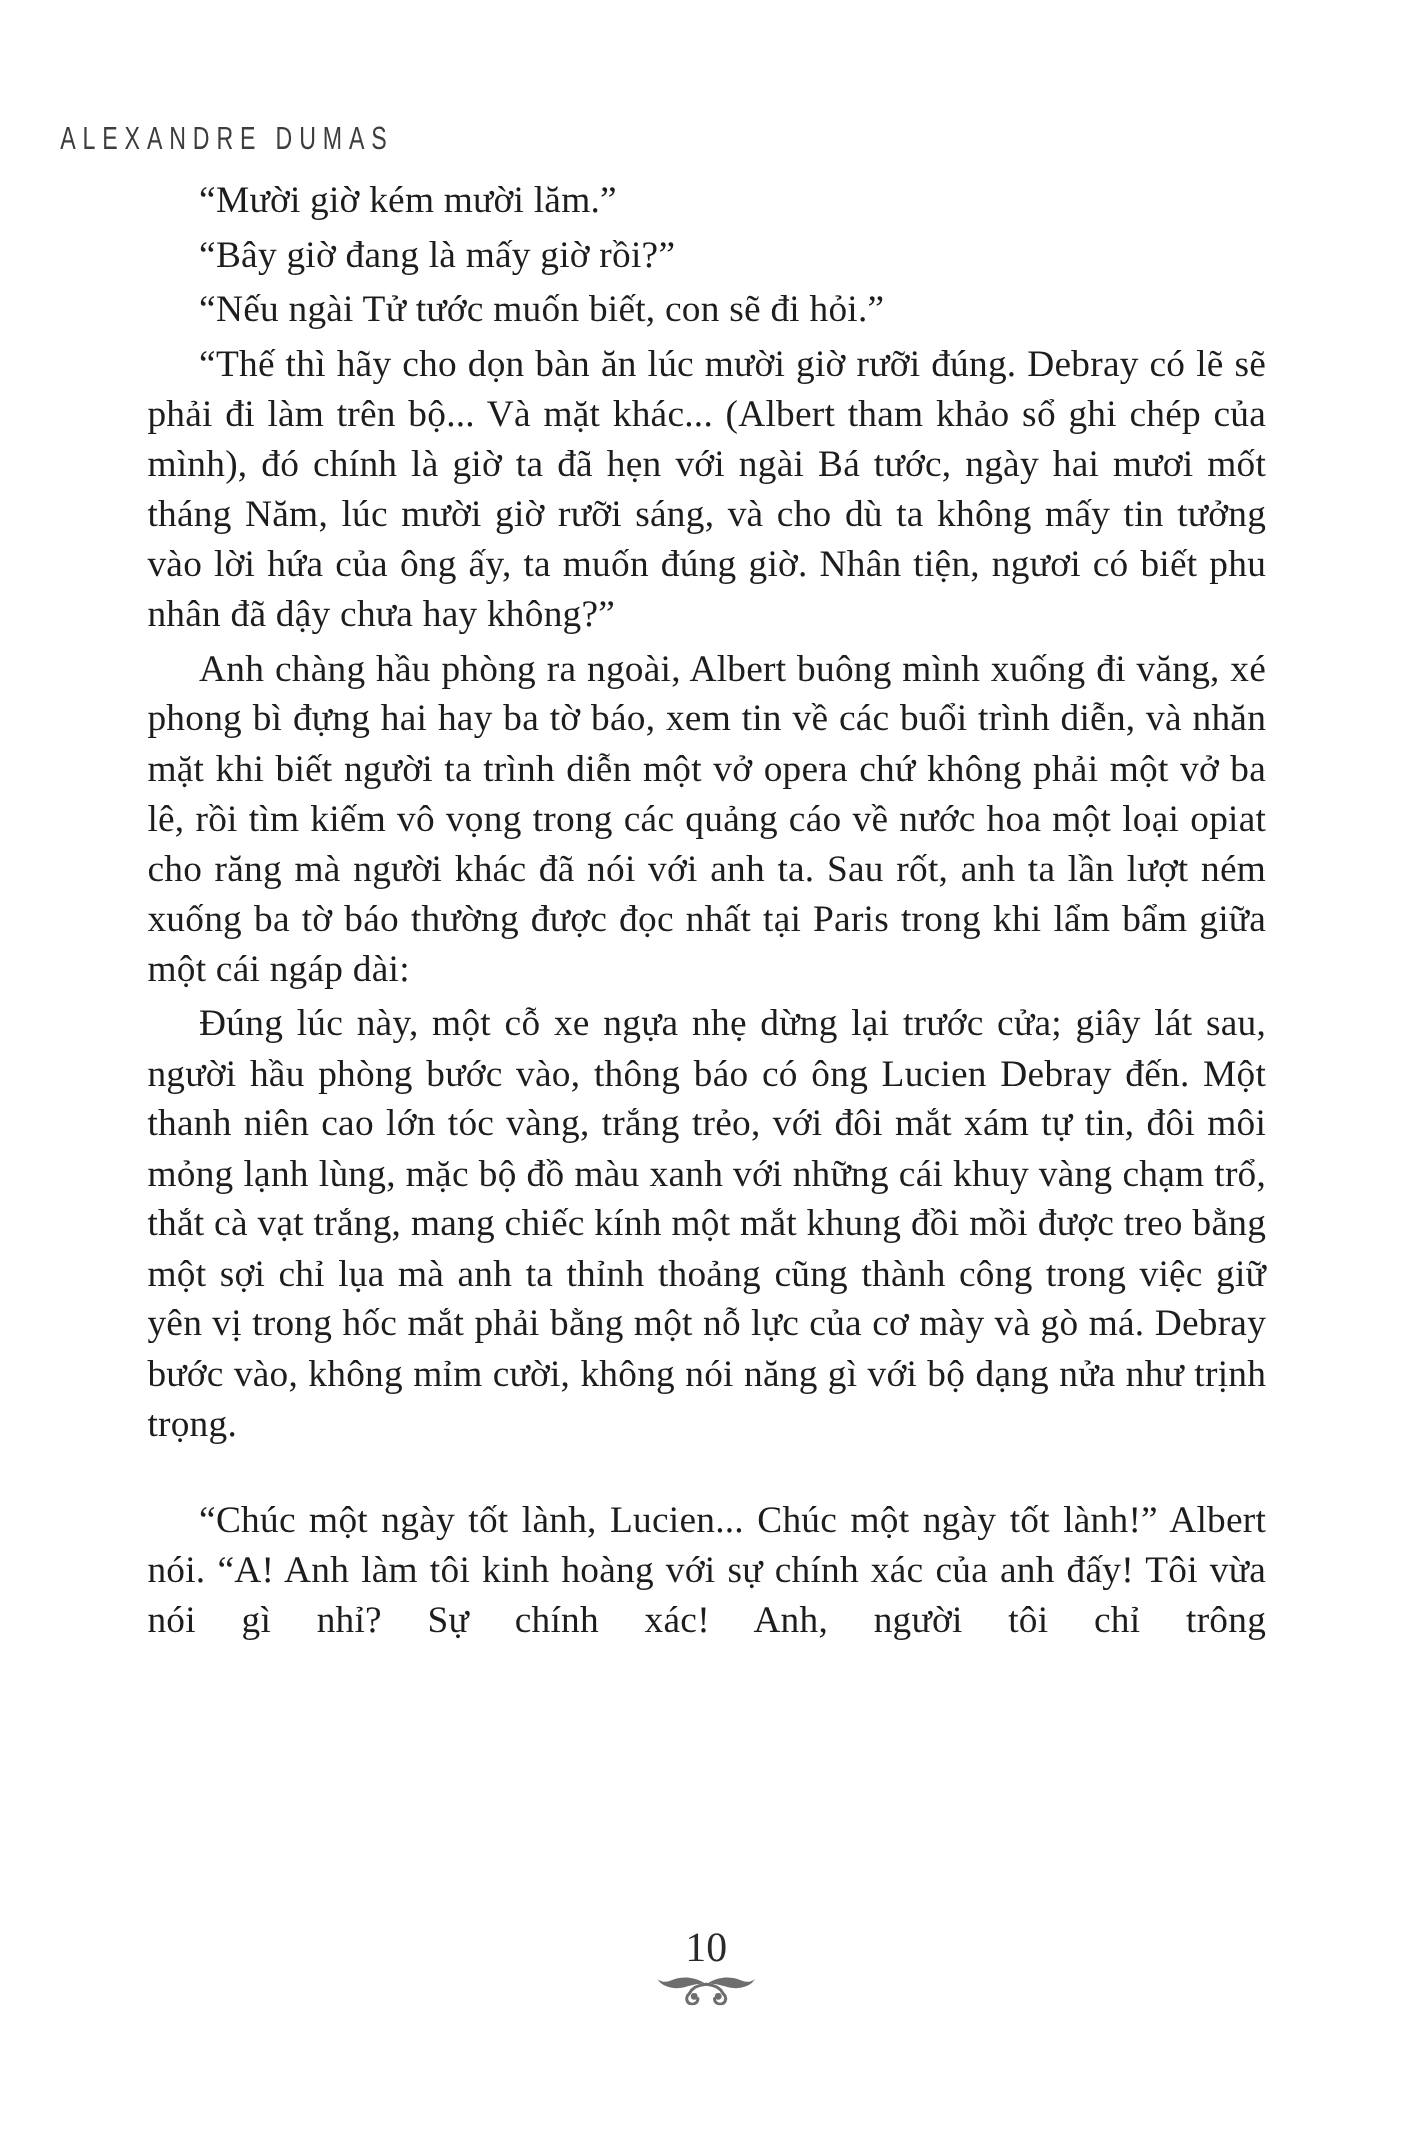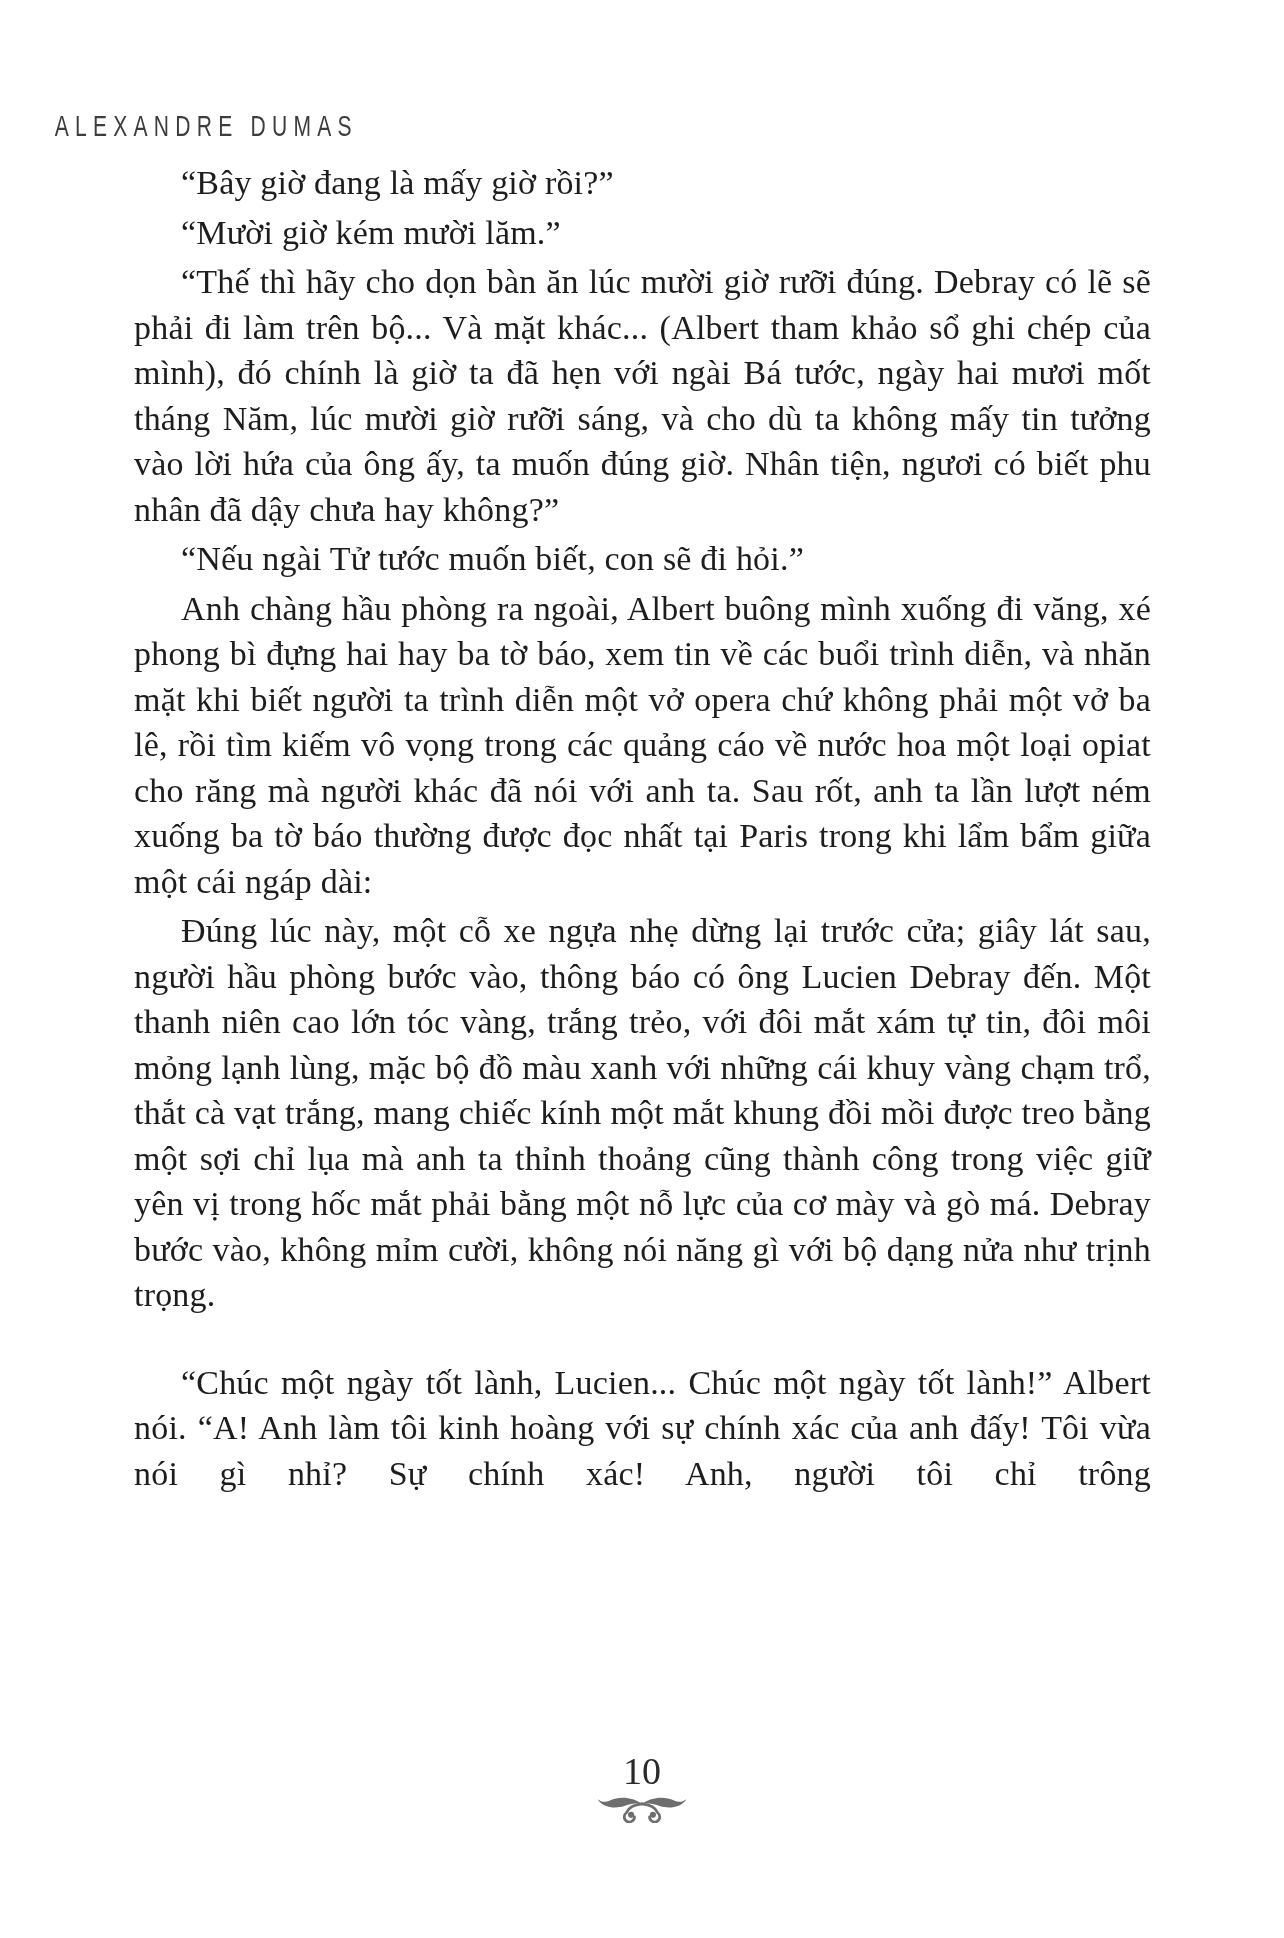--- a/index.html
+++ b/index.html
@@ -66,24 +66,24 @@
   }
 </style>
 </head>
 <body>
 
 <header class="running-header">
   <span class="hdr-inner">ALEXANDRE DUMAS</span>
 </header>
 
 <main class="text-block">
+  <p>“Mười giờ kém mười lăm.”</p>
   <p>“Bây giờ đang là mấy giờ rồi?”</p>
-  <p>“Mười giờ kém mười lăm.”</p>
+  <p>“Nếu ngài Tử tước muốn biết, con sẽ đi hỏi.”</p>
   <p>“Thế thì hãy cho dọn bàn ăn lúc mười giờ rưỡi đúng. Debray có lẽ sẽ phải đi làm trên bộ... Và mặt khác... (Albert tham khảo sổ ghi chép của mình), đó chính là giờ ta đã hẹn với ngài Bá tước, ngày hai mươi mốt tháng Năm, lúc mười giờ rưỡi sáng, và cho dù ta không mấy tin tưởng vào lời hứa của ông ấy, ta muốn đúng giờ. Nhân tiện, ngươi có biết phu nhân đã dậy chưa hay không?”</p>
-  <p>“Nếu ngài Tử tước muốn biết, con sẽ đi hỏi.”</p>
   <p>Anh chàng hầu phòng ra ngoài, Albert buông mình xuống đi văng, xé phong bì đựng hai hay ba tờ báo, xem tin về các buổi trình diễn, và nhăn mặt khi biết người ta trình diễn một vở opera chứ không phải một vở ba lê, rồi tìm kiếm vô vọng trong các quảng cáo về nước hoa một loại opiat cho răng mà người khác đã nói với anh ta. Sau rốt, anh ta lần lượt ném xuống ba tờ báo thường được đọc nhất tại Paris trong khi lẩm bẩm giữa một cái ngáp dài:</p>
   <p>Đúng lúc này, một cỗ xe ngựa nhẹ dừng lại trước cửa; giây lát sau, người hầu phòng bước vào, thông báo có ông Lucien Debray đến. Một thanh niên cao lớn tóc vàng, trắng trẻo, với đôi mắt xám tự tin, đôi môi mỏng lạnh lùng, mặc bộ đồ màu xanh với những cái khuy vàng chạm trổ, thắt cà vạt trắng, mang chiếc kính một mắt khung đồi mồi được treo bằng một sợi chỉ lụa mà anh ta thỉnh thoảng cũng thành công trong việc giữ yên vị trong hốc mắt phải bằng một nỗ lực của cơ mày và gò má. Debray bước vào, không mỉm cười, không nói năng gì với bộ dạng nửa như trịnh trọng.</p>
   <p class="continued">“Chúc một ngày tốt lành, Lucien... Chúc một ngày tốt lành!” Albert nói. “A! Anh làm tôi kinh hoàng với sự chính xác của anh đấy! Tôi vừa nói gì nhỉ? Sự chính xác! Anh, người tôi chỉ trông</p>
 </main>
 
 <footer class="page-footer">
   <span class="page-number">10</span>
   <svg class="fleuron" viewBox="0 0 130 44" xmlns="http://www.w3.org/2000/svg" aria-hidden="true">
     <g fill="none" stroke="#6e6e6e" stroke-width="4" stroke-linecap="round">
       <path d="M65,16 C76,17 85,22 88,29 a7.5,7.5 0 1,1 -12,6"></path>

